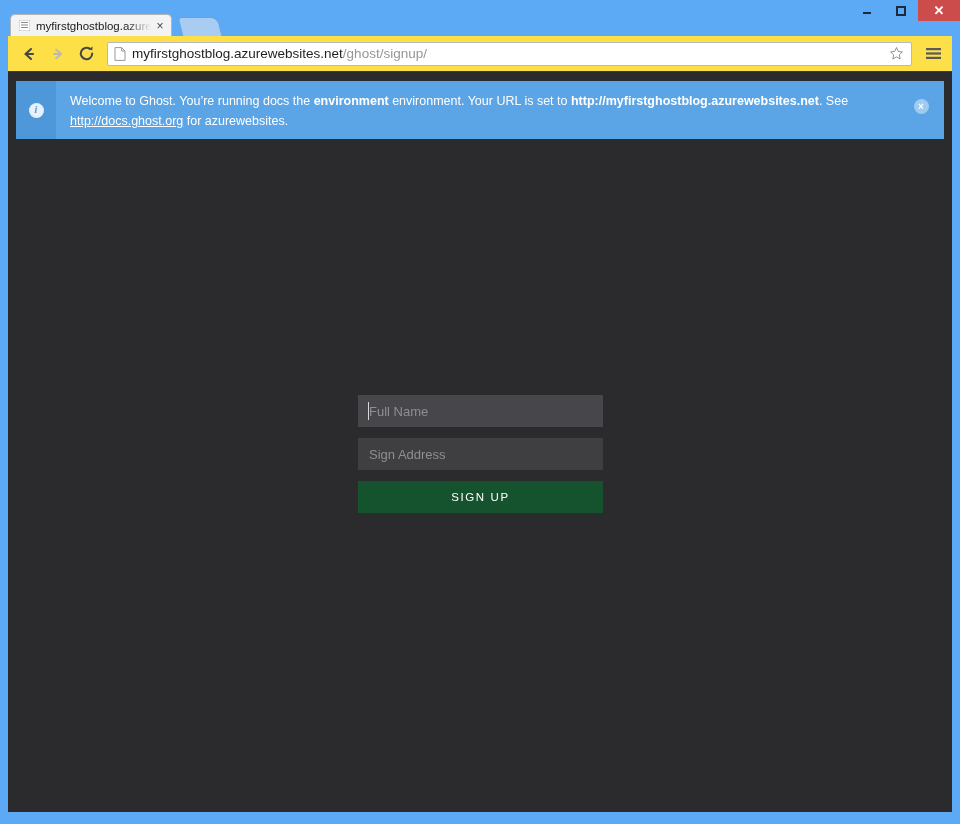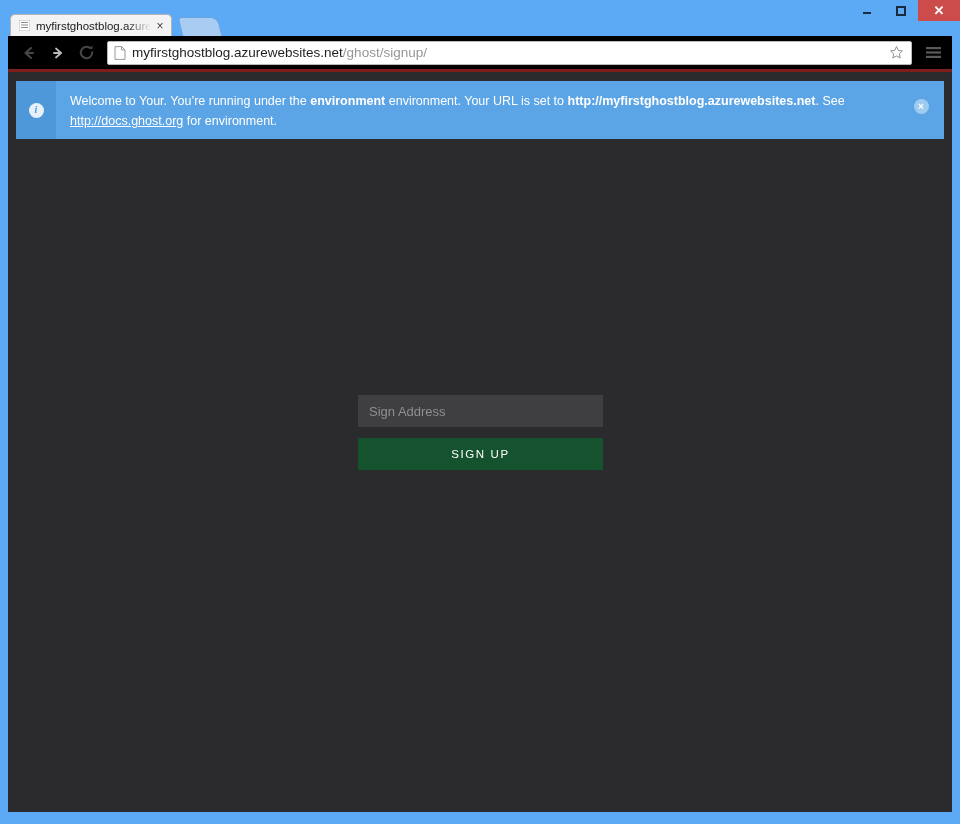--- a/index.html
+++ b/index.html
@@ -109,22 +109,22 @@
     transform: skewX(14deg);
   }
 
   
   .nav-bar {
     position: absolute;
     left: 8px;
     top: 36px;
     width: 944px;
     height: 36px;
-    background: #000000;
-    border-bottom: 3px solid #7f1d1d;
+    background: #fde047;
+    border-bottom: 1px solid #7f1d1d;
     display: flex;
     align-items: center;
     padding: 0 6px;
   }
   .nav-btn {
     width: 29px; height: 29px;
     display: flex;
     align-items: center;
     justify-content: center;
     flex: 0 0 auto;
@@ -367,28 +367,32 @@
       </svg>
     </div>
   </div>
 
   <div class="viewport">
 
     <div class="notification">
       <div class="notification-icon-col">
         <span class="info-circle">i</span>
       </div>
-      <div class="notification-body"><span>Welcome to Your. You’re running under the </span><b>environment</b><span> environment. Your URL is set to </span><b>http://myfirstghostblog.azurewebsites.net</b><span>. See </span><a href="#">http://docs.ghost.org</a><span> for environment.</span></div>
+      <div class="notification-body"><span>Welcome to Ghost. You’re running docs the </span><b>environment</b><span> environment. Your URL is set to </span><b>http://myfirstghostblog.azurewebsites.net</b><span>. See </span><a href="#">http://docs.ghost.org</a><span> for azurewebsites.</span></div>
       <div class="notification-close">
         <span class="close-circle">×</span>
       </div>
     </div>
 
     <div class="signup-box">
 
+      <div class="field focused">
+        <span class="caret"></span>
+        <span class="placeholder">Full Name</span>
+      </div>
 
       <div class="field">
         <span class="placeholder">Sign Address</span>
       </div>
 
 
       <div class="signup-button">Sign Up</div>
     </div>
 
   </div>

